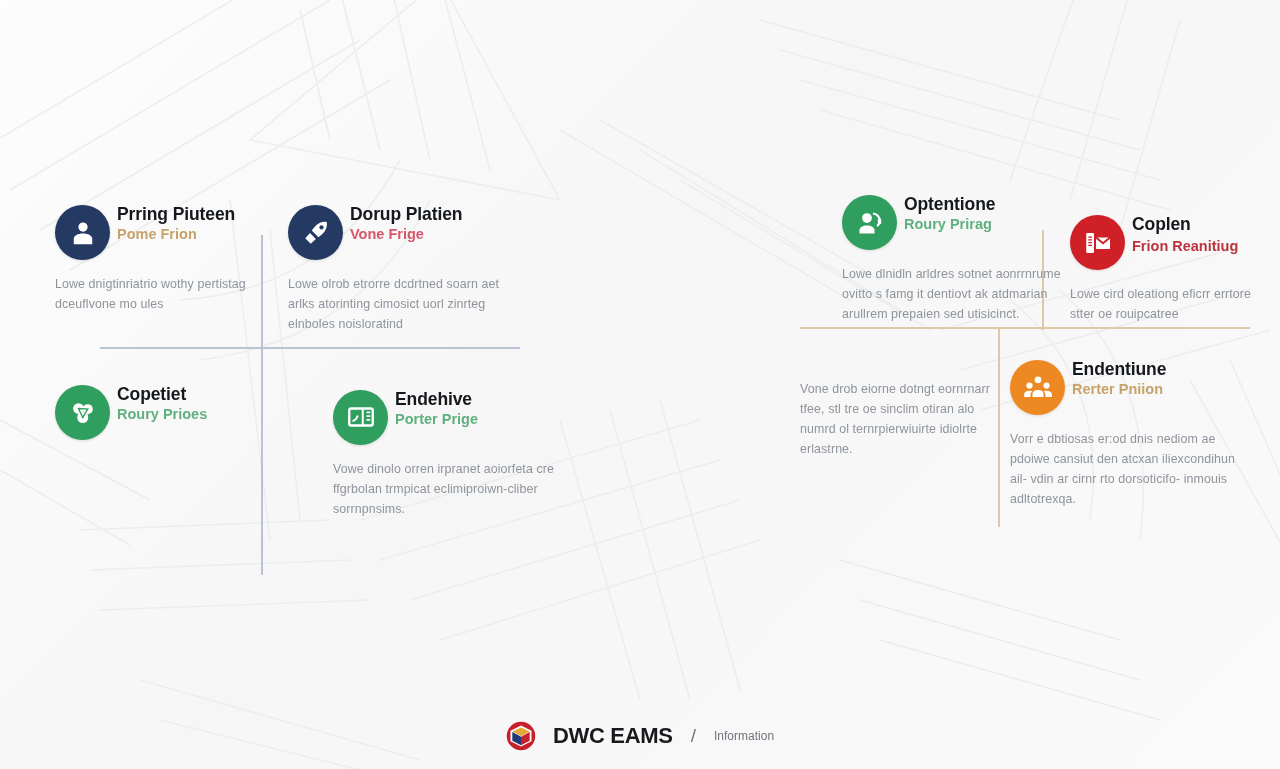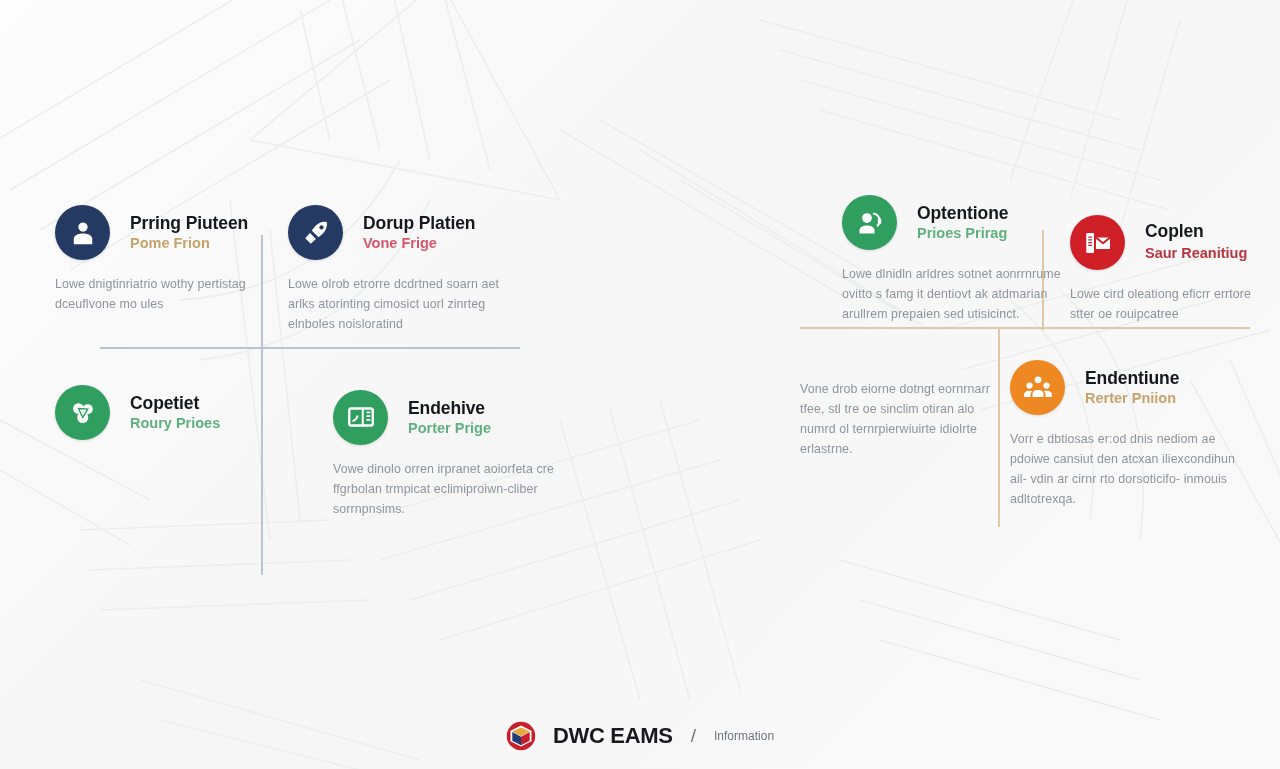--- a/index.html
+++ b/index.html
@@ -56,22 +56,21 @@
   #rd-v-top { left: 257px; top: 60px;  width: 1.5px; height: 100px; }
   #rd-v-bot { left: 213px; top: 157px; width: 1.5px; height: 200px; }
 
   
   .item {
     position: absolute;
     width: 240px;
   }
   .item-head {
     display: flex;
-    align-items: center;
-    gap: 20px;
+    gap: 7px;
   }
   .icon-circle {
     width: 55px;
     height: 55px;
     min-width: 55px;
     border-radius: 50%;
     display: flex;
     align-items: center;
     justify-content: center;
     box-shadow: 0 1px 3px rgba(0,0,0,0.12);
@@ -291,39 +290,39 @@
         <div class="icon-circle" style="background:#2f9e5e">
           <svg viewBox="0 0 24 24" fill="#ffffff" aria-hidden="true">
             <circle cx="9.6" cy="8" r="3.9"></circle>
             <path d="M3.6 20.4v-2.6c0-2.4 2.7-3.9 6-3.9s6 1.5 6 3.9v2.6z"></path>
             <path d="M14.4 4.4a5.8 5.8 0 0 1 5.4 5.7 5.8 5.8 0 0 1-2.1 4.4" fill="none" stroke="#ffffff" stroke-width="1.7"></path>
             <rect x="18.3" y="8.4" width="2.7" height="4.6" rx="1.3"></rect>
           </svg>
         </div>
         <div class="head-text">
           <div class="item-title">Optentione</div>
-          <div class="item-subtitle" style="color:#5fb07e">Prioes Prirag</div>
+          <div class="item-subtitle" style="color:#5fb07e">Roury Prirag</div>
         </div>
       </div>
       <div class="item-body">Lowe dlnidln arldres sotnet aonrrnrume ovitto s famg it dentiovt ak atdmarian arullrem prepaien sed utisicinct.</div>
     </div>
 
     <div class="item" id="item-6">
       <div class="item-head">
         <div class="icon-circle" style="background:#cf2027">
           <svg viewBox="0 0 24 24" fill="#ffffff" aria-hidden="true">
             <rect x="2.6" y="4" width="6.2" height="16" rx="1"></rect>
             <path d="M4.2 7.2h3M4.2 9.4h3M4.2 11.6h3M4.2 13.8h3" stroke="#cf2027" stroke-width="1"></path>
             <path d="M10.4 7.6h11.2v9.2H10.4z"></path>
             <path d="m10.4 7.6 5.6 4.6 5.6-4.6" fill="none" stroke="#cf2027" stroke-width="1.6"></path>
           </svg>
         </div>
         <div class="head-text">
           <div class="item-title">Coplen</div>
-          <div class="item-subtitle" style="color:#b9343f">Saur Reanitiug</div>
+          <div class="item-subtitle" style="color:#b9343f">Frion Reanitiug</div>
         </div>
       </div>
       <div class="item-body">Lowe cird oleationg eficrr errtore stter oe rouipcatree</div>
     </div>
 
     <div class="item" id="item-7">
       <div class="item-body">Vone drob eiorne dotngt eornrnarr tfee, stl tre oe sinclim otiran alo numrd ol ternrpierwiuirte idiolrte erlastrne.</div>
     </div>
 
     <div class="item" id="item-8">

